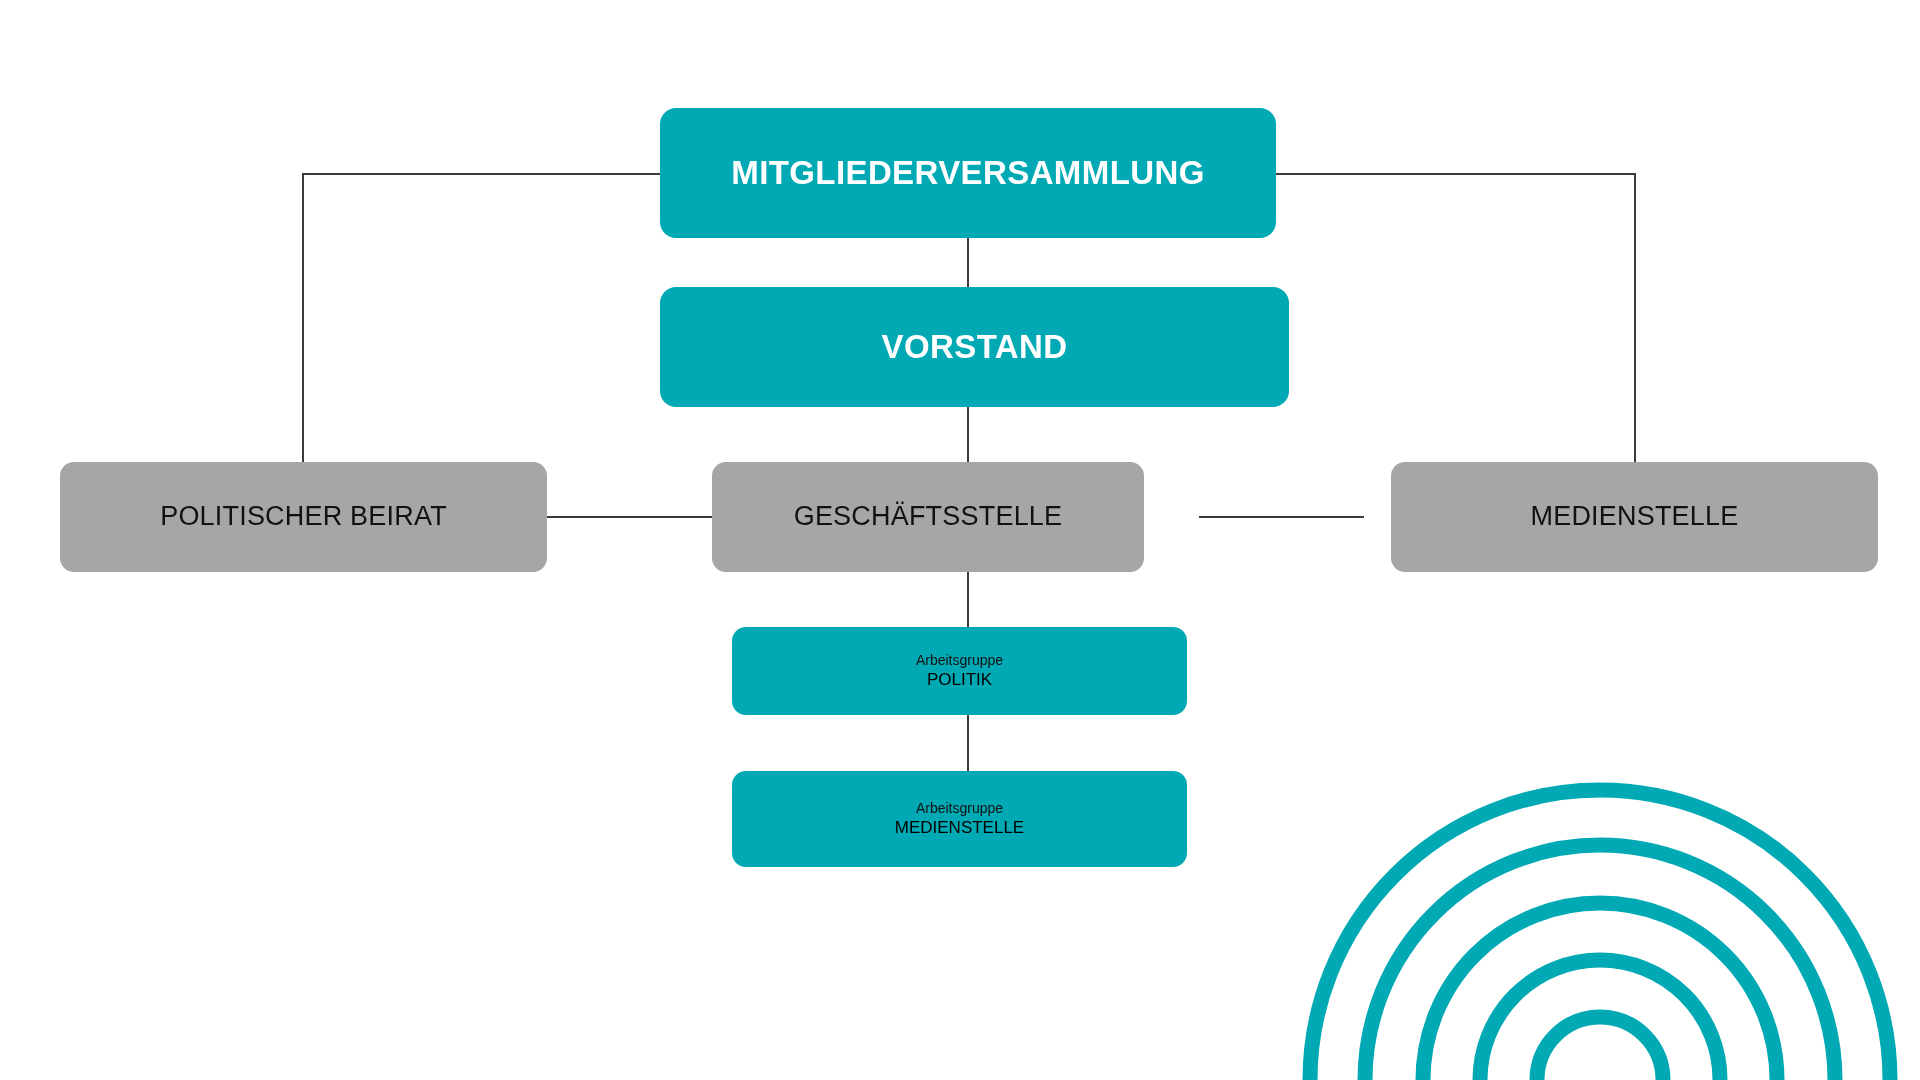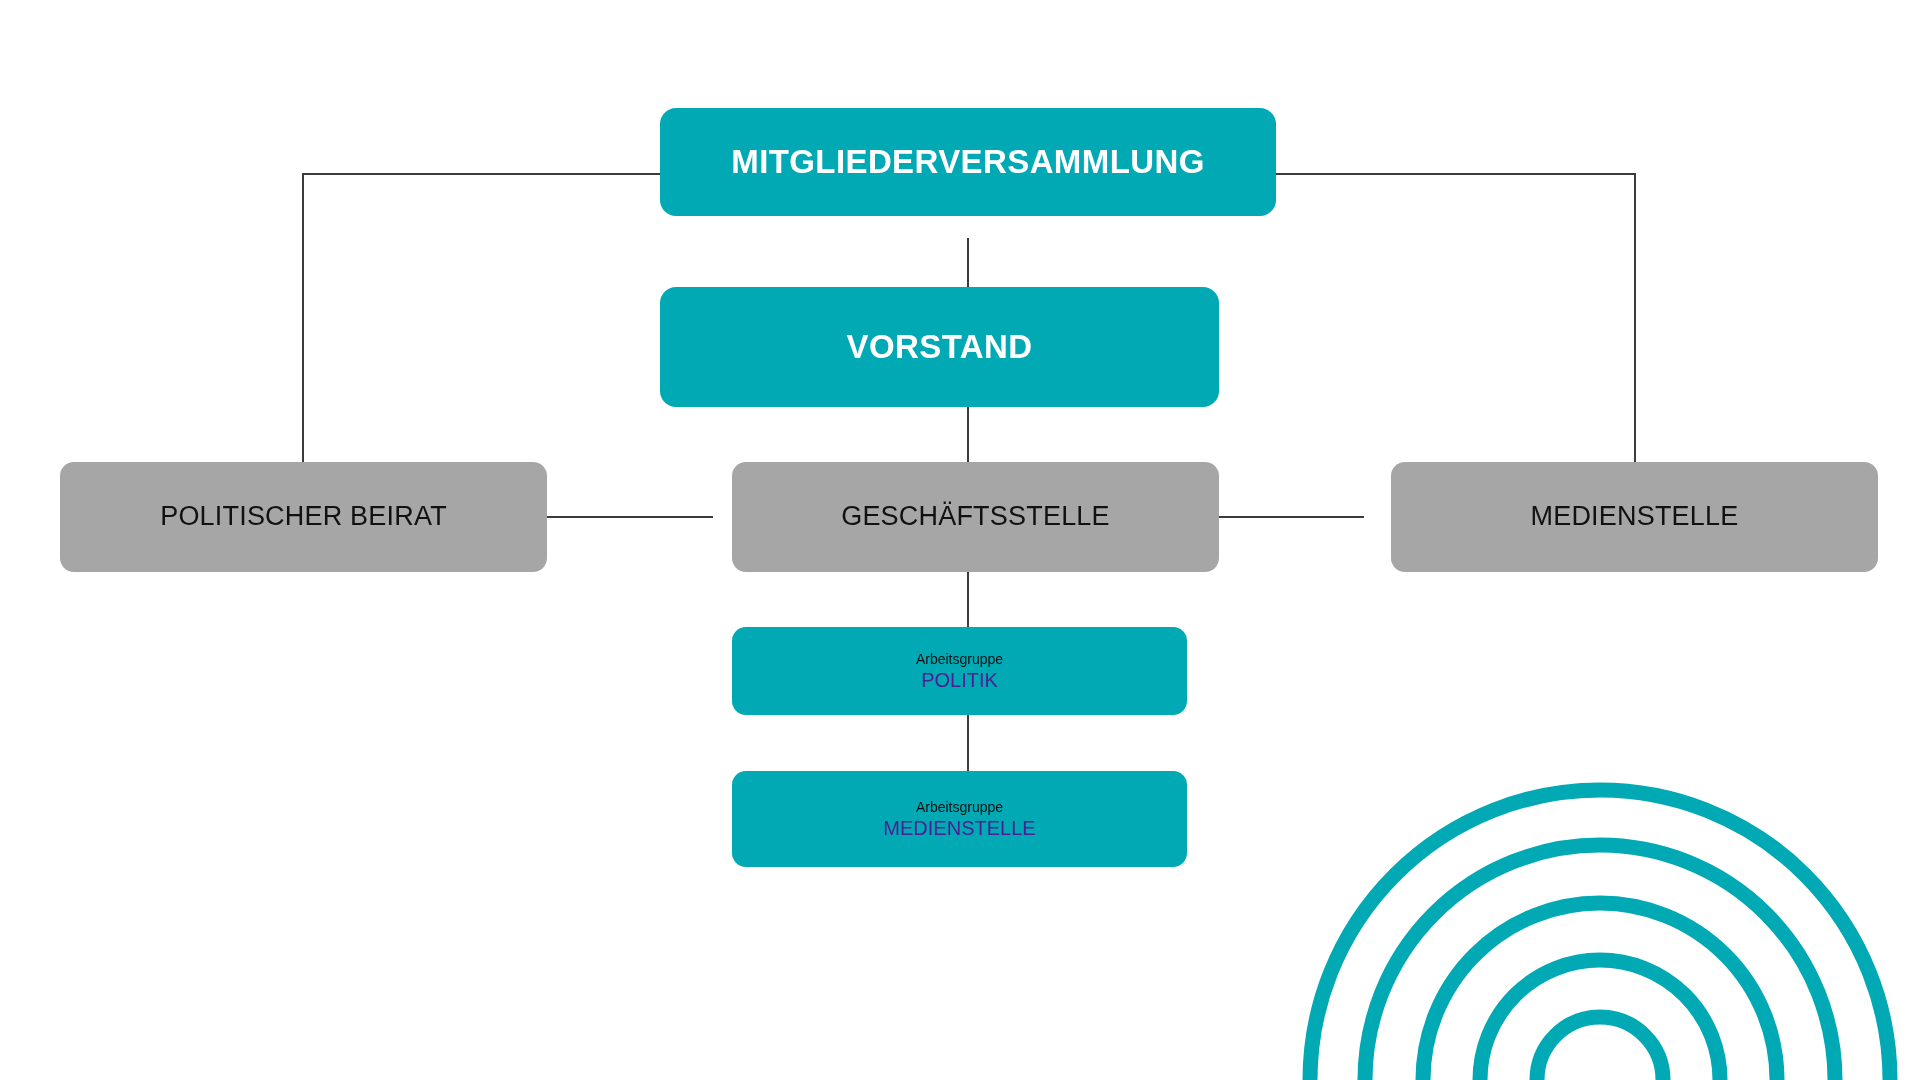--- a/index.html
+++ b/index.html
@@ -67,31 +67,31 @@
     line-height: 1.15;
   }
   .wg-kicker {
     font-weight: normal;
     color: #111111;
     font-size: 14px;
     line-height: 1.35;
   }
   .wg-name {
     font-weight: normal;
-    color: #4c1d95;
-    font-size: 20px;
+    color: #000000;
+    font-size: 17px;
     line-height: 1.2;
   }
 
   
-  #node-mv   { left: 660px; top: 108px;  width: 616px; height: 108px; border-radius: 16px; }
-  #node-vs   { left: 660px; top: 287px;  width: 559px; height: 120px; border-radius: 16px; }
+  #node-mv   { left: 660px; top: 108px;  width: 616px; height: 130px; border-radius: 16px; }
+  #node-vs   { left: 660px; top: 287px;  width: 629px; height: 120px; border-radius: 16px; }
 
   #node-pb   { left: 60px;  top: 462px;  width: 487px; height: 110px; }
-  #node-gs   { left: 712px; top: 462px;  width: 487px; height: 110px; margin-left: 20px; }
+  #node-gs   { left: 712px; top: 462px;  width: 432px; height: 110px; }
   #node-ms   { left: 1363px;top: 462px;  width: 487px; height: 110px; margin-left: 28px; }
 
   #node-ag1  { left: 732px; top: 627px;  width: 455px; height: 88px; }
   #node-ag2  { left: 732px; top: 771px;  width: 455px; height: 96px; }
 </style>
 </head>
 <body>
 
 <div id="org-chart">
 

